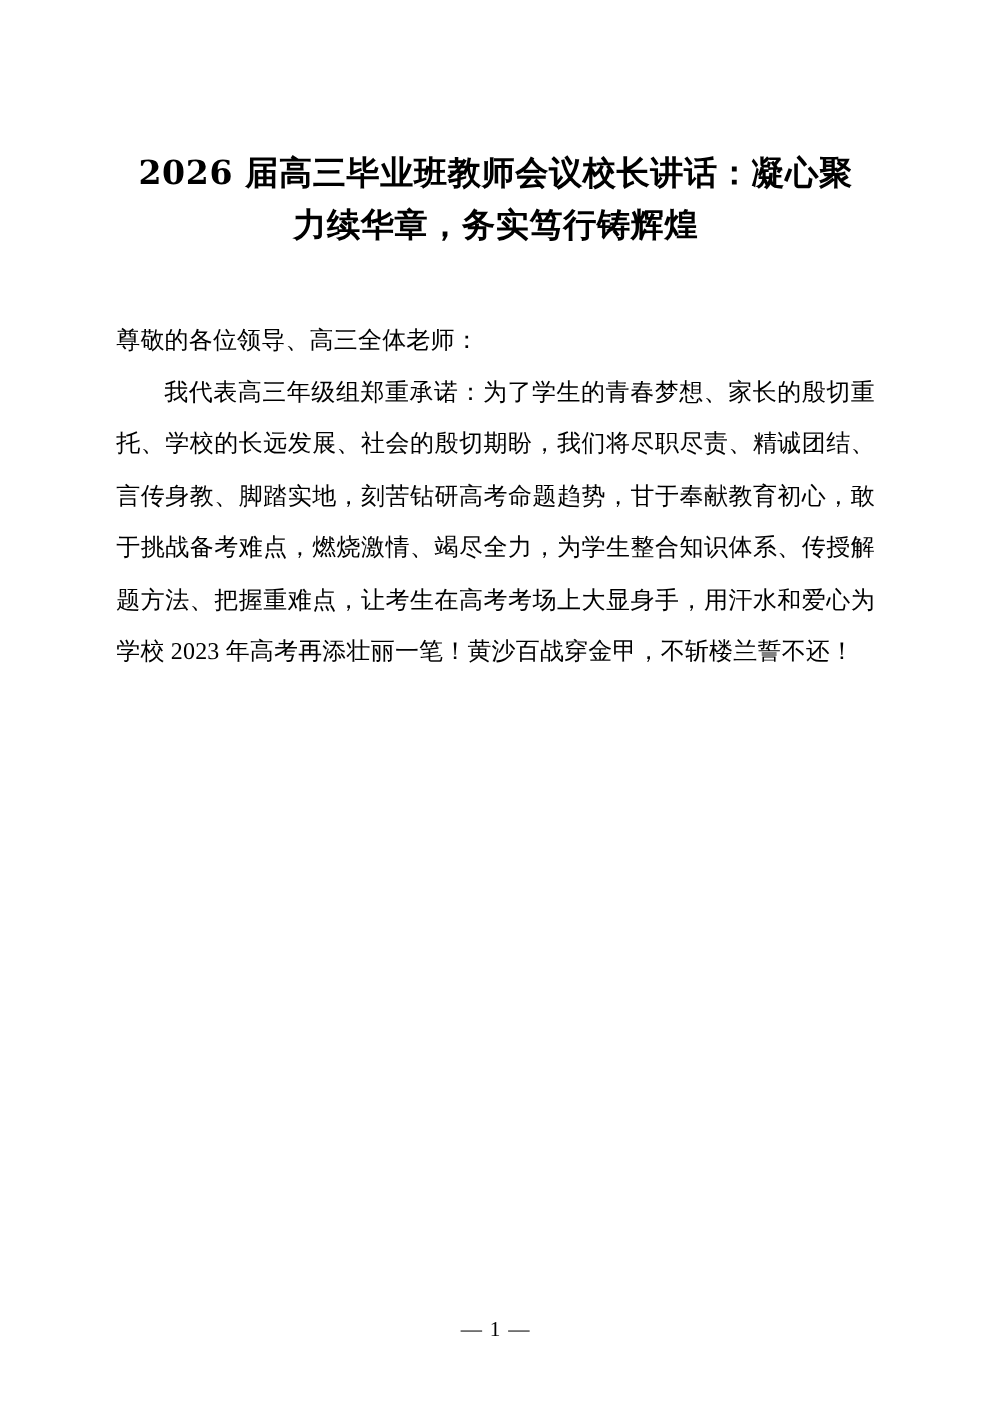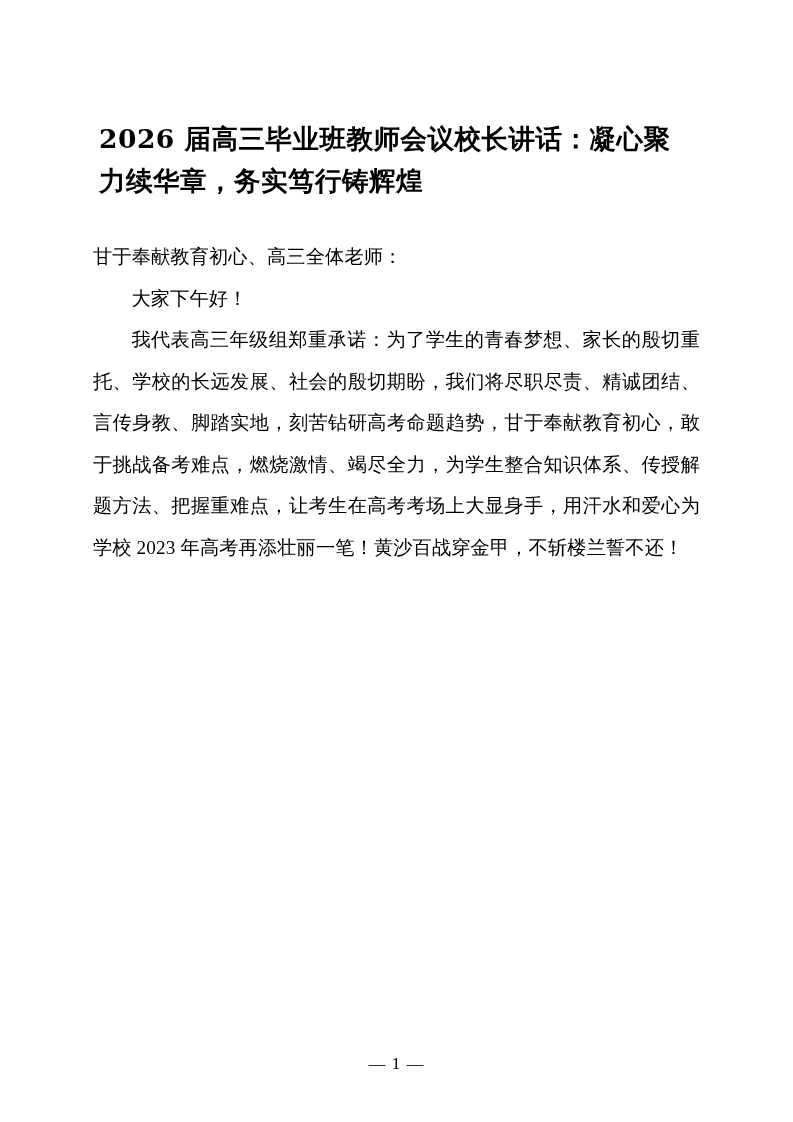--- a/index.html
+++ b/index.html
@@ -19,22 +19,23 @@
     width: 793px;
     height: 1122px;
     box-sizing: border-box;
     padding: 118px 93px 0 93px;
   }
   .doc-title {
     font-family: "DejaVu Serif", "Liberation Serif", serif;
     font-weight: bold;
     font-size: 26.5px;
     line-height: 42px;
+    text-align: center;
     letter-spacing: 0.5px;
-    margin: 0 0 34px 0;
+    margin: 0 0 50px 0;
     padding: 0 6px;
     color: #000;
   }
   .body-text {
     font-family: "Liberation Serif", "DejaVu Serif", serif;
     font-size: 19.2px;
     line-height: 41.5px;
     text-align: justify;
     text-justify: inter-ideograph;
     letter-spacing: 0.15px;
@@ -56,23 +57,22 @@
     letter-spacing: 1px;
   }
 </style>
 </head>
 <body>
 
 <div class="page">
 
   <h1 class="doc-title">2026 届高三毕业班教师会议校长讲话：凝心聚力续华章，务实笃行铸辉煌</h1>
 
-  <p class="body-text">甘于奉献教育初心、高三全体老师：</p>
+  <p class="body-text">尊敬的各位领导、高三全体老师：</p>
 
-  <p class="body-text indent">大家下午好！</p>
 
 
   <p class="body-text indent">我代表高三年级组郑重承诺：为了学生的青春梦想、家长的殷切重托、学校的长远发展、社会的殷切期盼，我们将尽职尽责、精诚团结、言传身教、脚踏实地，刻苦钻研高考命题趋势，甘于奉献教育初心，敢于挑战备考难点，燃烧激情、竭尽全力，为学生整合知识体系、传授解题方法、把握重难点，让考生在高考考场上大显身手，用汗水和爱心为学校 2023 年高考再添壮丽一笔！黄沙百战穿金甲，不斩楼兰誓不还！</p>
 
 
   <div class="footer">— 1 —</div>
 
 </div>
 
 </body></html>

